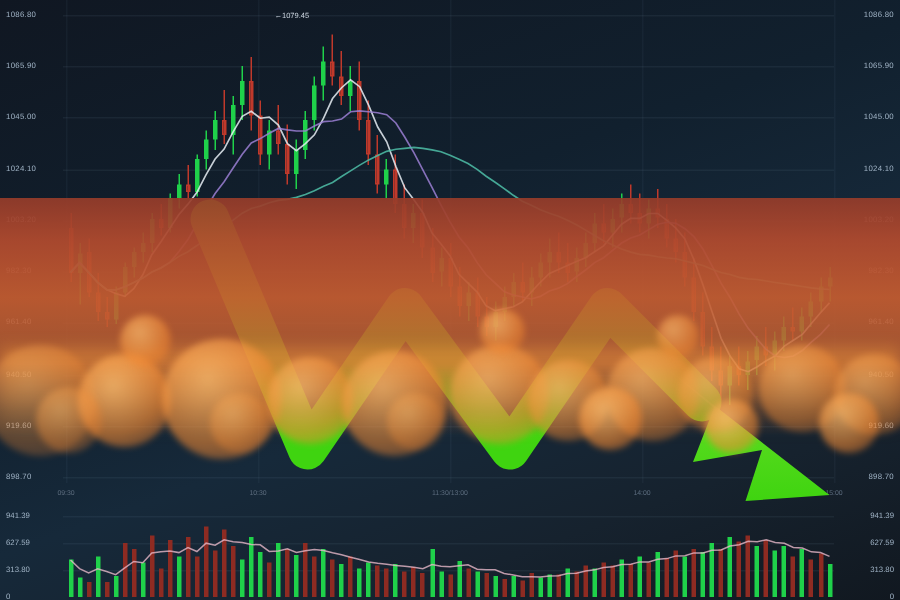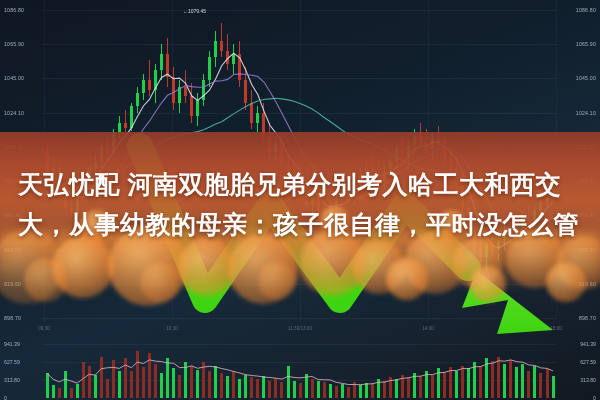--- a/index.html
+++ b/index.html
@@ -617,15 +617,14 @@
       <div class="bokeh" style="left: 140px; top: 262px; width: 40px; height: 40px; opacity: 0.49;"></div>
       <div class="bokeh" style="left: 258px; top: 262px; width: 38px; height: 38px; opacity: 0.46;"></div>
       <div class="bokeh" style="left: 386px; top: 258px; width: 42px; height: 42px; opacity: 0.83;"></div>
       <div class="bokeh" style="left: 470px; top: 266px; width: 36px; height: 36px; opacity: 0.8;"></div>
       <div class="bokeh" style="left: 546px; top: 262px; width: 40px; height: 40px; opacity: 0.77;"></div>
       <div class="bokeh" style="left: 80px; top: 210px; width: 34px; height: 34px; opacity: 0.74;"></div>
       <div class="bokeh" style="left: 320px; top: 206px; width: 30px; height: 30px; opacity: 0.71;"></div>
       <div class="bokeh" style="left: 438px; top: 210px; width: 28px; height: 28px; opacity: 0.68;"></div>
     </div>
 
-  <div id="headline">天弘忧配 河南双胞胎兄弟分别考入哈工大和西交大，从事幼教的母亲：孩子很自律，平时没怎么管</div>
 
 </div>
 
 </body></html>

